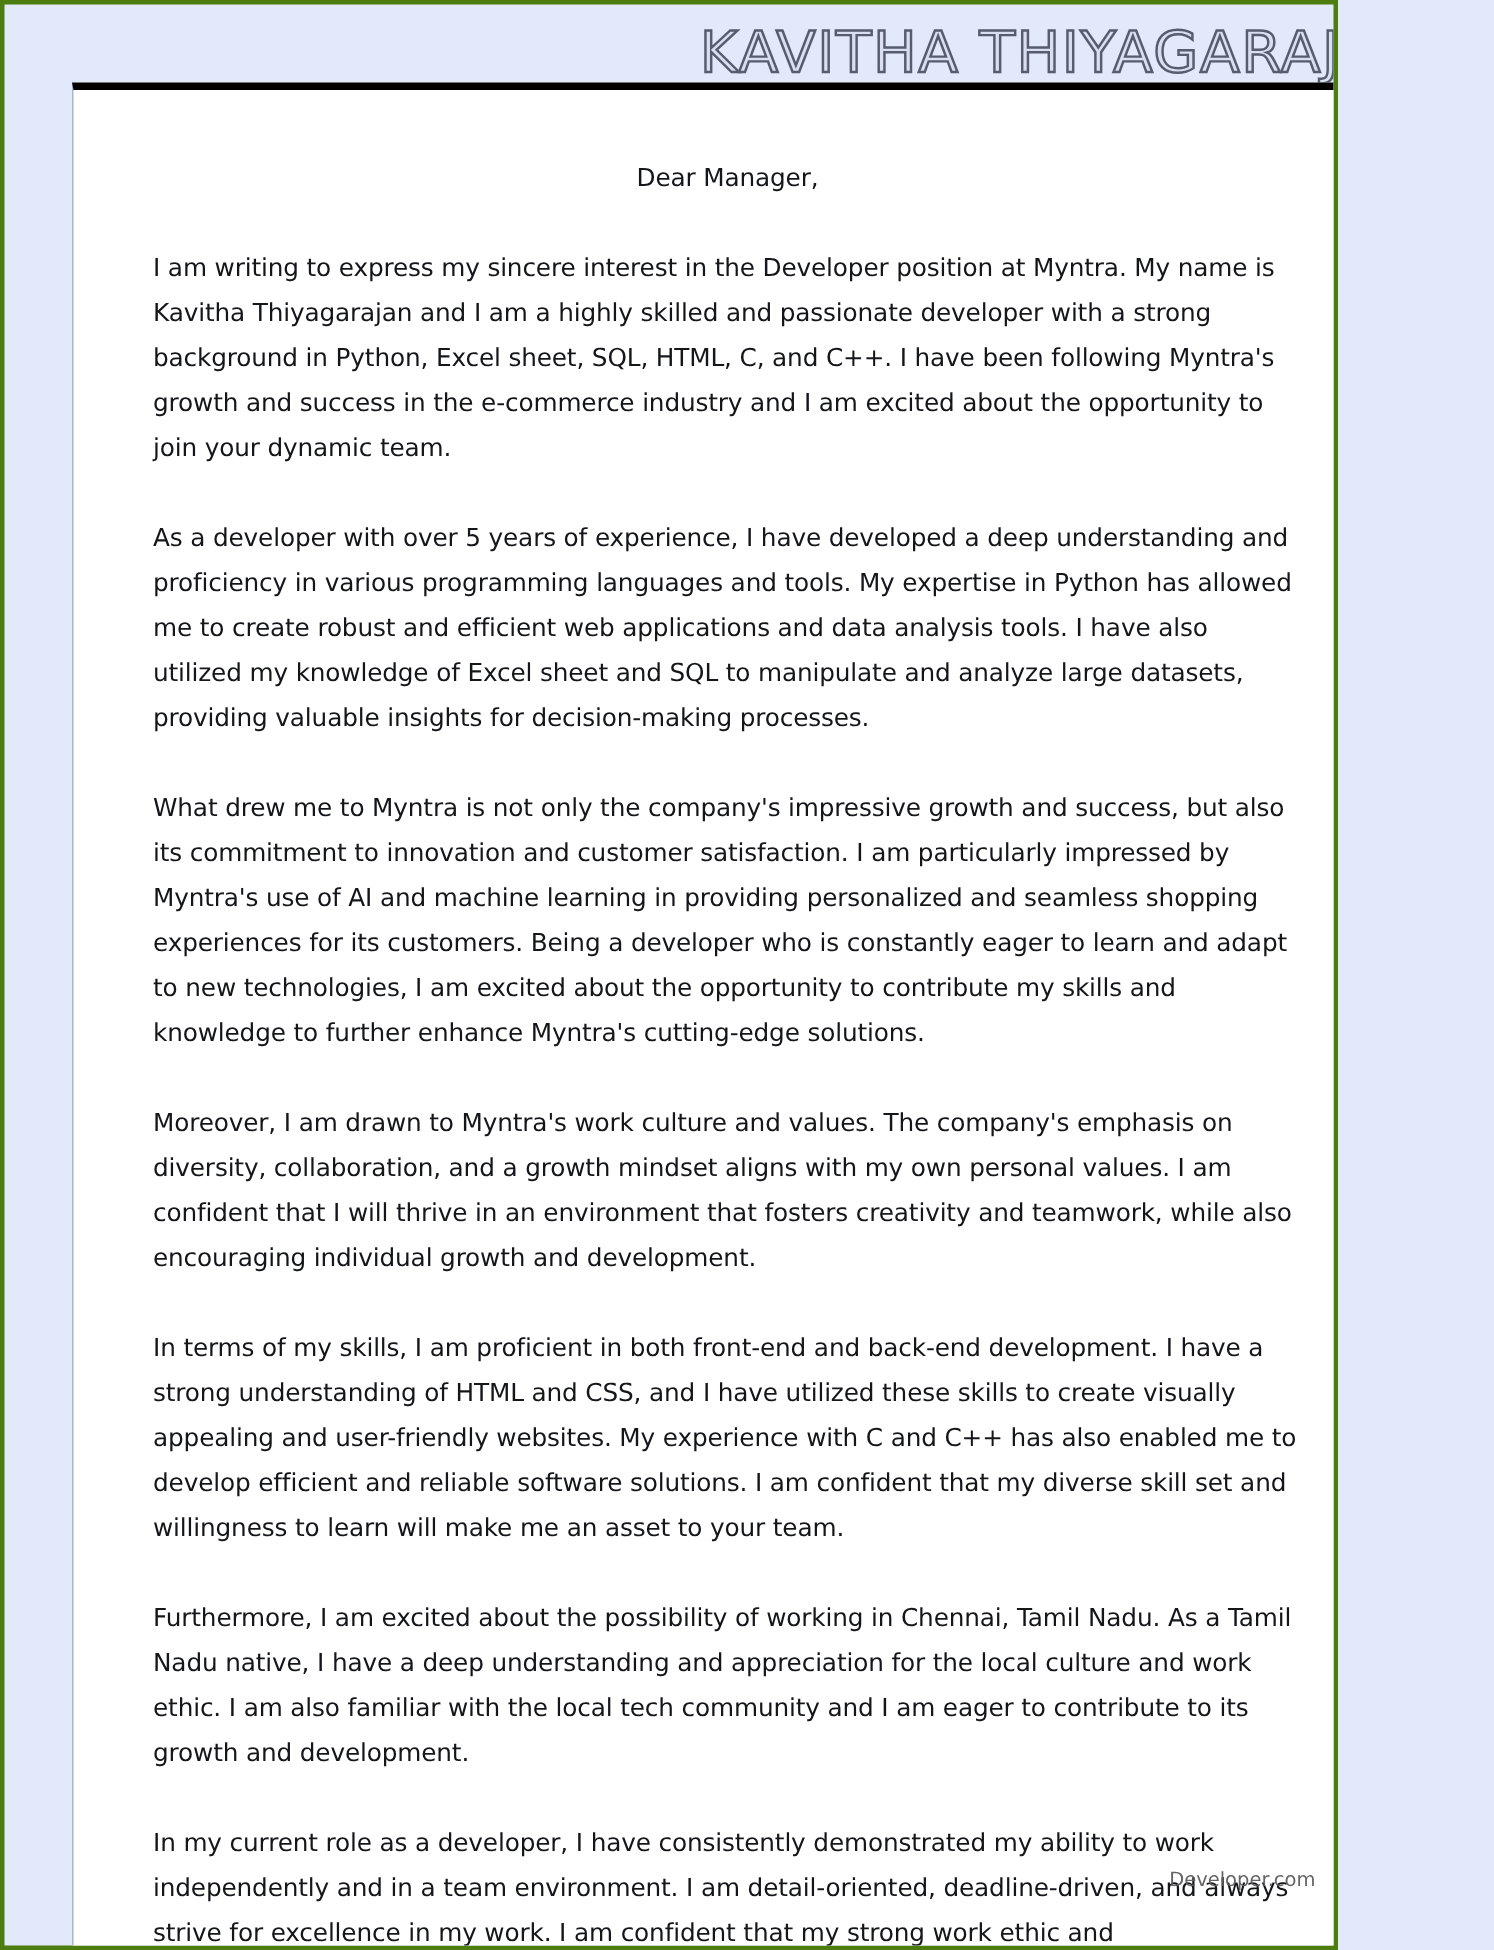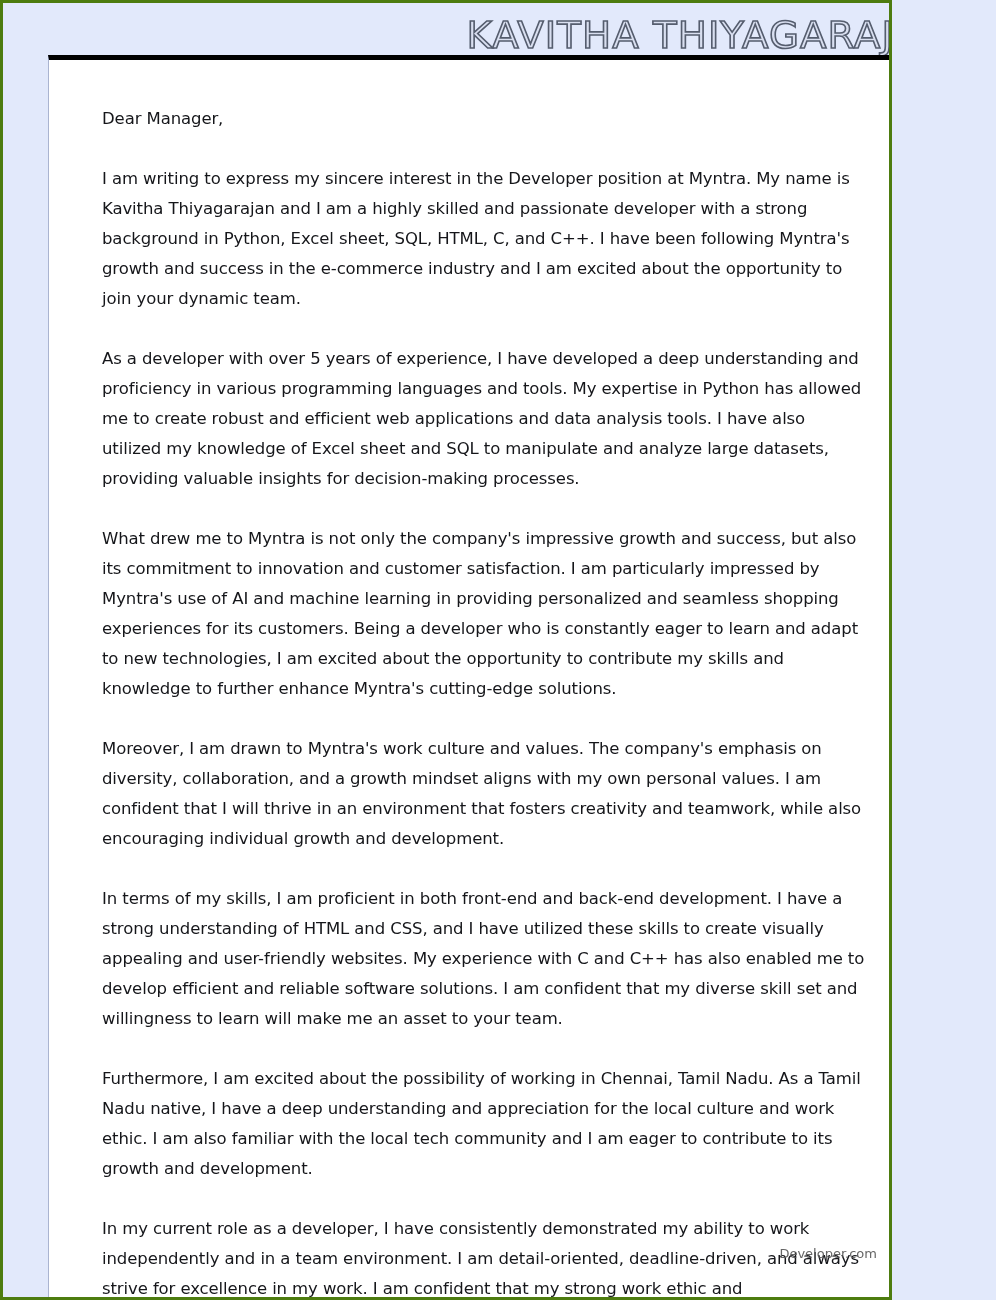--- a/index.html
+++ b/index.html
@@ -64,20 +64,21 @@
     margin: 0 0 30px 0;
     font-family: "DejaVu Sans", sans-serif;
     font-size: 16.5px;
     line-height: 30px;
     color: #15161a;
     text-align: left;
     letter-spacing: -0.1px;
   }
   .letter p.salutation {
     margin-bottom: 30px;
+    text-align: center;
   }
   .watermark {
     position: absolute;
     right: 12px;
     bottom: 36px;
     font-family: "DejaVu Sans", sans-serif;
     font-size: 13px;
     color: #5d5d5d;
     opacity: 0.95;
     letter-spacing: 0px;

